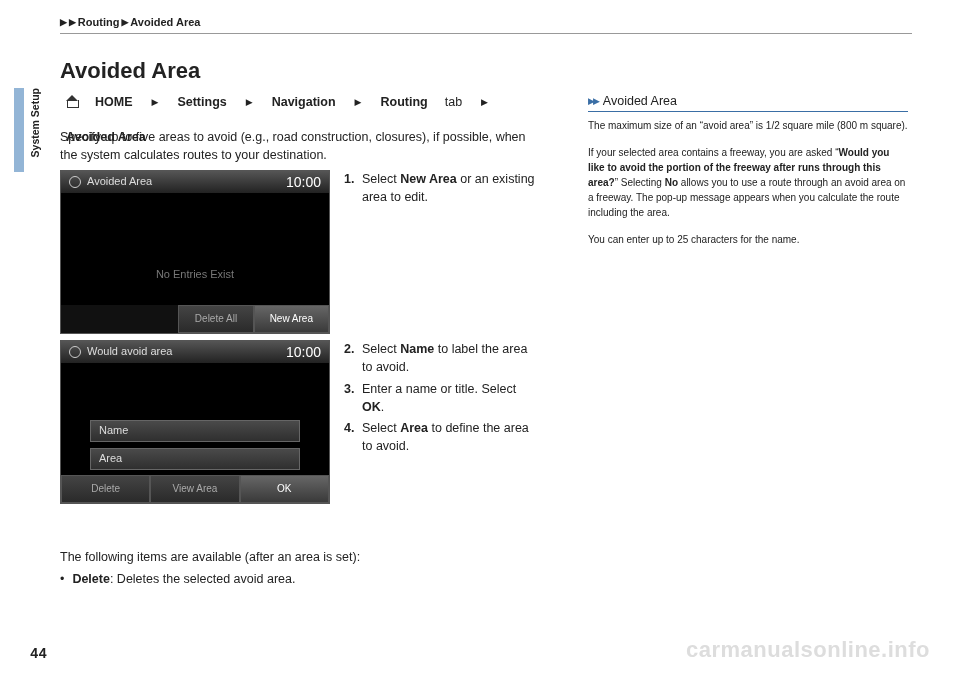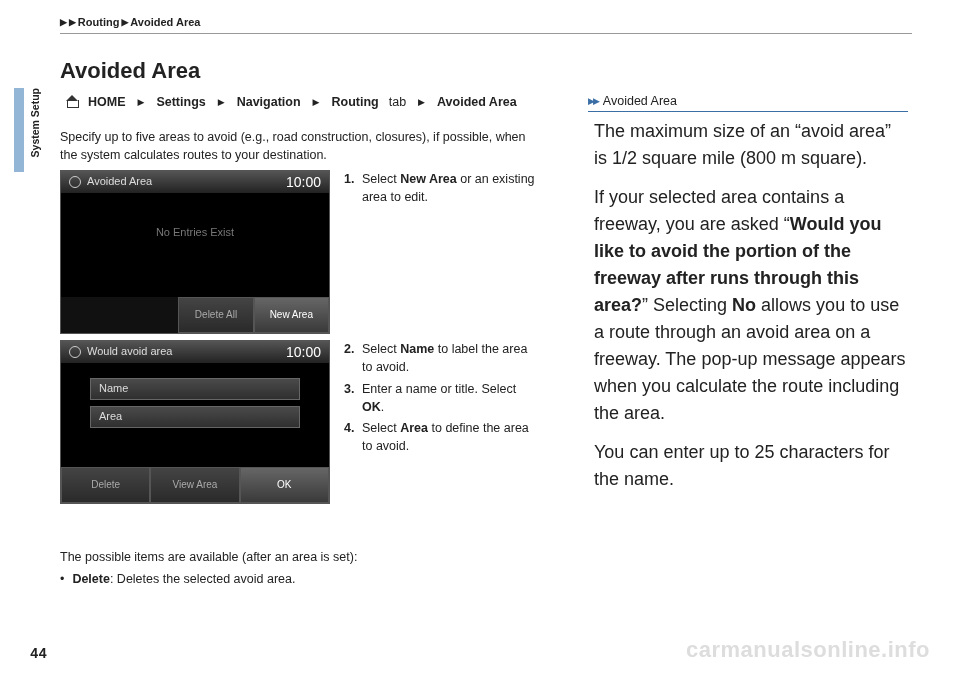--- a/index.html
+++ b/index.html
@@ -2,44 +2,44 @@
 <html><head>
   <meta charset="utf-8">
   <style>
     * { box-sizing: border-box; margin: 0; padding: 0; }
     body { width: 960px; height: 678px; background: #fff; font-family: Arial, Helvetica, sans-serif; color: #222; position: relative; overflow: hidden; font-size: 12.5px; line-height: 1.45; }
     .page-header { position: absolute; top: 12px; left: 60px; right: 48px; border-bottom: 1px solid #999; height: 22px; font-size: 11px; font-weight: bold; color: #222; display: flex; align-items: center; gap: 2px; }
     .hdr-tri { font-size: 9px; }
     .side-tab { position: absolute; top: 88px; left: 28px; writing-mode: vertical-rl; transform: rotate(180deg); font-size: 10.5px; font-weight: bold; color: #222; }
     .bluebar { position: absolute; top: 88px; left: 14px; width: 10px; height: 84px; background: #93b5d6; }
     h1.title { position: absolute; top: 55px; left: 60px; font-size: 22px; font-weight: bold; }
-    .breadpath { position: absolute; top: 93px; left: 66px; right: 400px; font-size: 12.5px; display: flex; flex-wrap: wrap; align-items: center; gap: 10px; }
+    .breadpath { position: absolute; top: 93px; left: 66px; right: 400px; font-size: 12.5px; display: flex; flex-wrap: wrap; align-items: center; gap: 17px; }
     .breadpath .tri { font-size: 9px; margin: 0 2px; }
     .intro { position: absolute; top: 128px; left: 60px; width: 480px; }
     .row { display: flex; gap: 14px; margin-top: 6px; }
     .shot { width: 270px; height: 164px; background: #000; border: 1px solid #555; position: relative; color: #ddd; font-size: 11px; }
     .shot-hdr { height: 22px; background: linear-gradient(#555,#222); display: flex; align-items: center; justify-content: space-between; padding: 0 8px; font-size: 11px; }
     .shot-hdr .left { display: flex; align-items: center; gap: 6px; }
     .shot-hdr .clock { font-weight: normal; font-size: 14px; color:#fff; }
     .gear { width: 12px; height: 12px; border: 1.5px solid #ccc; border-radius: 50%; position: relative; }
-    .shot-body { height: 80px; display: flex; flex-direction: column; align-items: center; justify-content: center; gap: 6px; }
-    .shot-btns { position: absolute; bottom: 0; left: 0; right: 0; height: 36px; display: flex; }
+    .shot-body { height: 80px; display: flex; flex-direction: column; align-items: center; justify-content: center; gap: 6px; margin-top: 42px; }
+    .shot-btns { position: absolute; bottom: 0; left: 0; right: 0; height: 28px; display: flex; }
     .shot-btn { flex: 1; border: 1px solid #555; background: linear-gradient(#444,#2a2a2a); color: #aaa; font-size: 10px; display:flex; align-items:center; justify-content:center; }
     .shot-btn.bright { background: linear-gradient(#666,#3a3a3a); color:#fff; }
     .field { width: 210px; height: 22px; background: linear-gradient(#4a4a4a,#2f2f2f); border: 1px solid #666; display: flex; align-items: center; padding-left: 8px; font-size: 11px; color:#ddd; }
     .steps { flex: 1; }
     .step-line { display:flex; gap:4px; margin-bottom:3px; }
     .step-num { font-weight: bold; min-width: 14px; }
     .after-items { position: absolute; top: 548px; left: 60px; width: 480px; }
     .after-items ul { list-style: none; padding-left: 0; margin-top: 4px; }
     .after-items li::before { content: "•"; margin-right: 8px; }
     .sidecol { position: absolute; top: 92px; left: 588px; width: 320px; }
     .side-hdr { border-bottom: 1.5px solid #3a6ea5; padding-bottom: 1px; margin-bottom: 6px; font-size: 12.5px; display:flex; align-items:center; gap:5px; }
     .side-hdr .dbl { color:#3a6ea5; font-size: 9px; letter-spacing:-2px; }
-    .sidecol p { margin-bottom: 12px; font-size: 18px; line-height:1.5;margin-left:6px; }
+    .sidecol p { margin-bottom: 12px; font-size: 10px; line-height:1.5; }
     .pgnum { position: absolute; bottom: 14px; left: 30px; font-weight: bold; font-size: 14px; font-family: Liberation Mono, monospace; }
     .watermark { position: absolute; bottom: 12px; right: 30px; color: #ddd; font-size: 22px; font-weight: bold; letter-spacing: 0.5px; }
     .home-icon { display:inline-block; width:12px; height:12px; position:relative; }
     .home-icon::before { content:""; position:absolute; top:4px; left:1px; width:10px; height:7px; border:1.2px solid #333; border-top:none; }
     .home-icon::after { content:""; position:absolute; top:-1px; left:0; width:0; height:0; border-left:6px solid transparent; border-right:6px solid transparent; border-bottom:6px solid #333; }
     b { font-weight:bold; }
   </style>
 </head>
 <body>
 
@@ -129,21 +129,21 @@
         </div>
       <div class="step-line">
           <span class="step-num">4.</span>
           <span><span>Select </span><b>Area</b><span> to define the area to avoid.</span></span>
         </div>
     </div>
   </div>
 </div>
 
 <div class="after-items">
-  <p>The possible items are available (after an area is set):</p>
+  <p>The following items are available (after an area is set):</p>
   <ul>
     <li><b>Delete</b><span>: Deletes the selected avoid area.</span></li>
   </ul>
 </div>
 
 <div class="sidecol">
   <div class="side-hdr">
       <span class="dbl">▶▶</span>
       <span>Avoided Area</span>
     </div>

